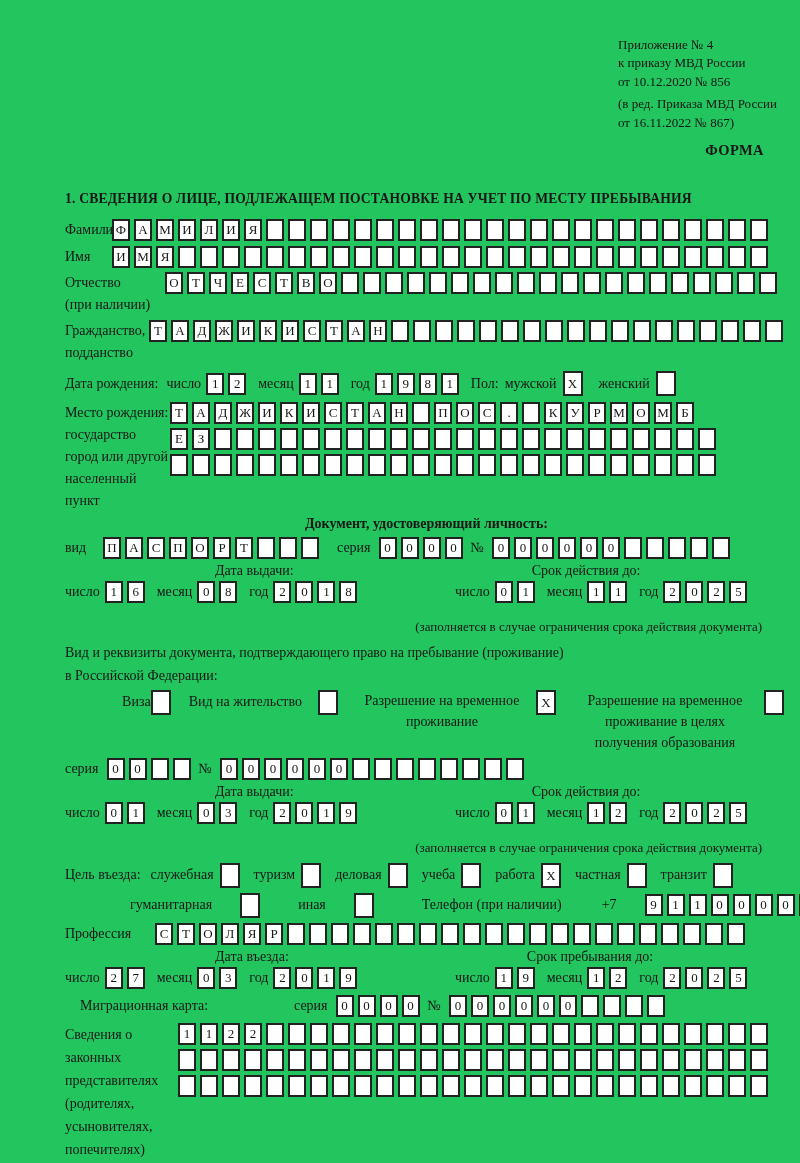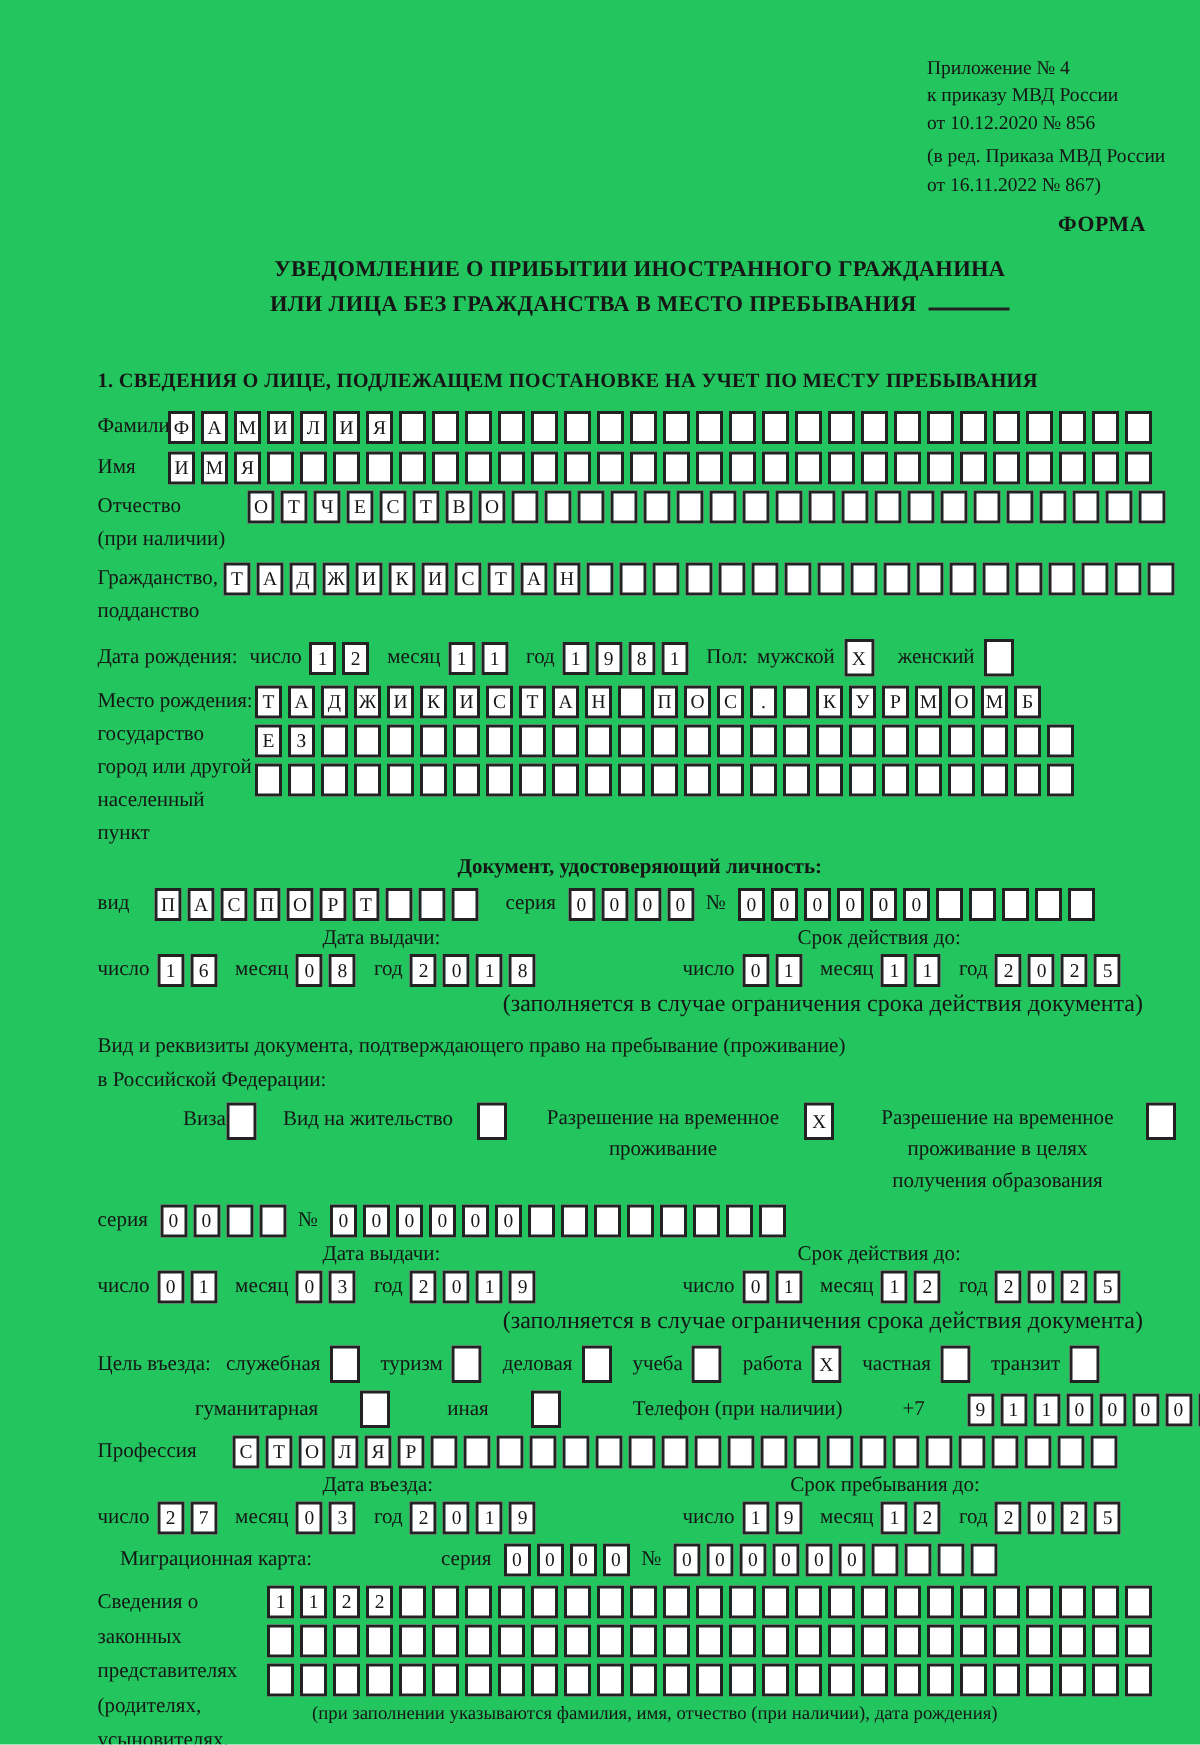--- a/index.html
+++ b/index.html
@@ -35,21 +35,21 @@
   .mig-lbl { width:172px; }
   .rep-lbl { width:105px; line-height:23px; }
 
   .dw { margin:0 5px 0 0; flex:none; }
   .dg { display:inline-flex; align-items:center; }
   .dg .cells { margin-right:8px; }
   .dg-left { width:390px; flex:none; }
   .sublabels { display:flex; margin-top:4px; line-height:1.15; }
   .sl-left { margin-left:150px; }
   .sl-right { margin-left:238px; }
-  .note { font-size:16px; text-align:right; padding-right:26px; margin-top:2px; line-height:1.2; }
+  .note { font-size:13px; text-align:right; padding-right:26px; margin-top:16px; line-height:1.2; }
   .intro { margin-top:6px; line-height:1.65; }
 
   .optrow { display:flex; align-items:flex-start; margin-top:3px;justify-content:flex-end; }
   .opt-center { text-align:center; line-height:1.5; }
   .ow1 { width:172px; } .ow2 { width:182px; }
   .gap8 { margin-left:8px; } .gap12 { margin-left:12px; } .gap14 { margin-left:14px; }
   .mr6 { margin-right:6px; } .mr8 { margin-right:8px; } .ml4 { margin-left:4px; }
   .purpose-opt { margin:0 6px 0 10px; }
   .indent { padding-left:65px;gap:20px; }
   .doc-head { text-align:center; font-weight:bold; margin-top:4px; font-size:14px; }
@@ -61,26 +61,20 @@
 <div class="page">
 
   <div class="appendix pre">Приложение № 4
 к приказу МВД России
 от 10.12.2020 № 856</div>
   <div class="appendix-note pre">(в ред. Приказа МВД России
 от 16.11.2022 № 867)</div>
 
   <div class="forma">ФОРМА</div>
 
-  <div class="title">
-    <div>УВЕДОМЛЕНИЕ О ПРИБЫТИИ ИНОСТРАННОГО ГРАЖДАНИНА</div>
-    <div>
-      <span>ИЛИ ЛИЦА БЕЗ ГРАЖДАНСТВА В МЕСТО ПРЕБЫВАНИЯ</span><span class="blank-line"></span>
-    </div>
-  </div>
 
   <div class="sec">1. СВЕДЕНИЯ О ЛИЦЕ, ПОДЛЕЖАЩЕМ ПОСТАНОВКЕ НА УЧЕТ ПО МЕСТУ ПРЕБЫВАНИЯ</div>
 
   <div class="row" style="margin-top:12px;">
     <span class="lbl w47">Фамилия</span>
     <span class="cells">
         <span class="cell">Ф</span>
         <span class="cell">А</span>
         <span class="cell">М</span>
         <span class="cell">И</span>
@@ -768,17 +762,16 @@
           <span class="cell"></span>
           <span class="cell"></span>
           <span class="cell"></span>
           <span class="cell"></span>
           <span class="cell"></span>
           <span class="cell"></span>
           <span class="cell"></span>
           <span class="cell"></span>
           <span class="cell"></span>
         </span>
-      <span class="rep-note" style="display:block;">(при заполнении указываются фамилия, имя, отчество (при наличии), дата рождения)</span>
     </span>
   </div>
 
 </div>
 
 </body></html>

